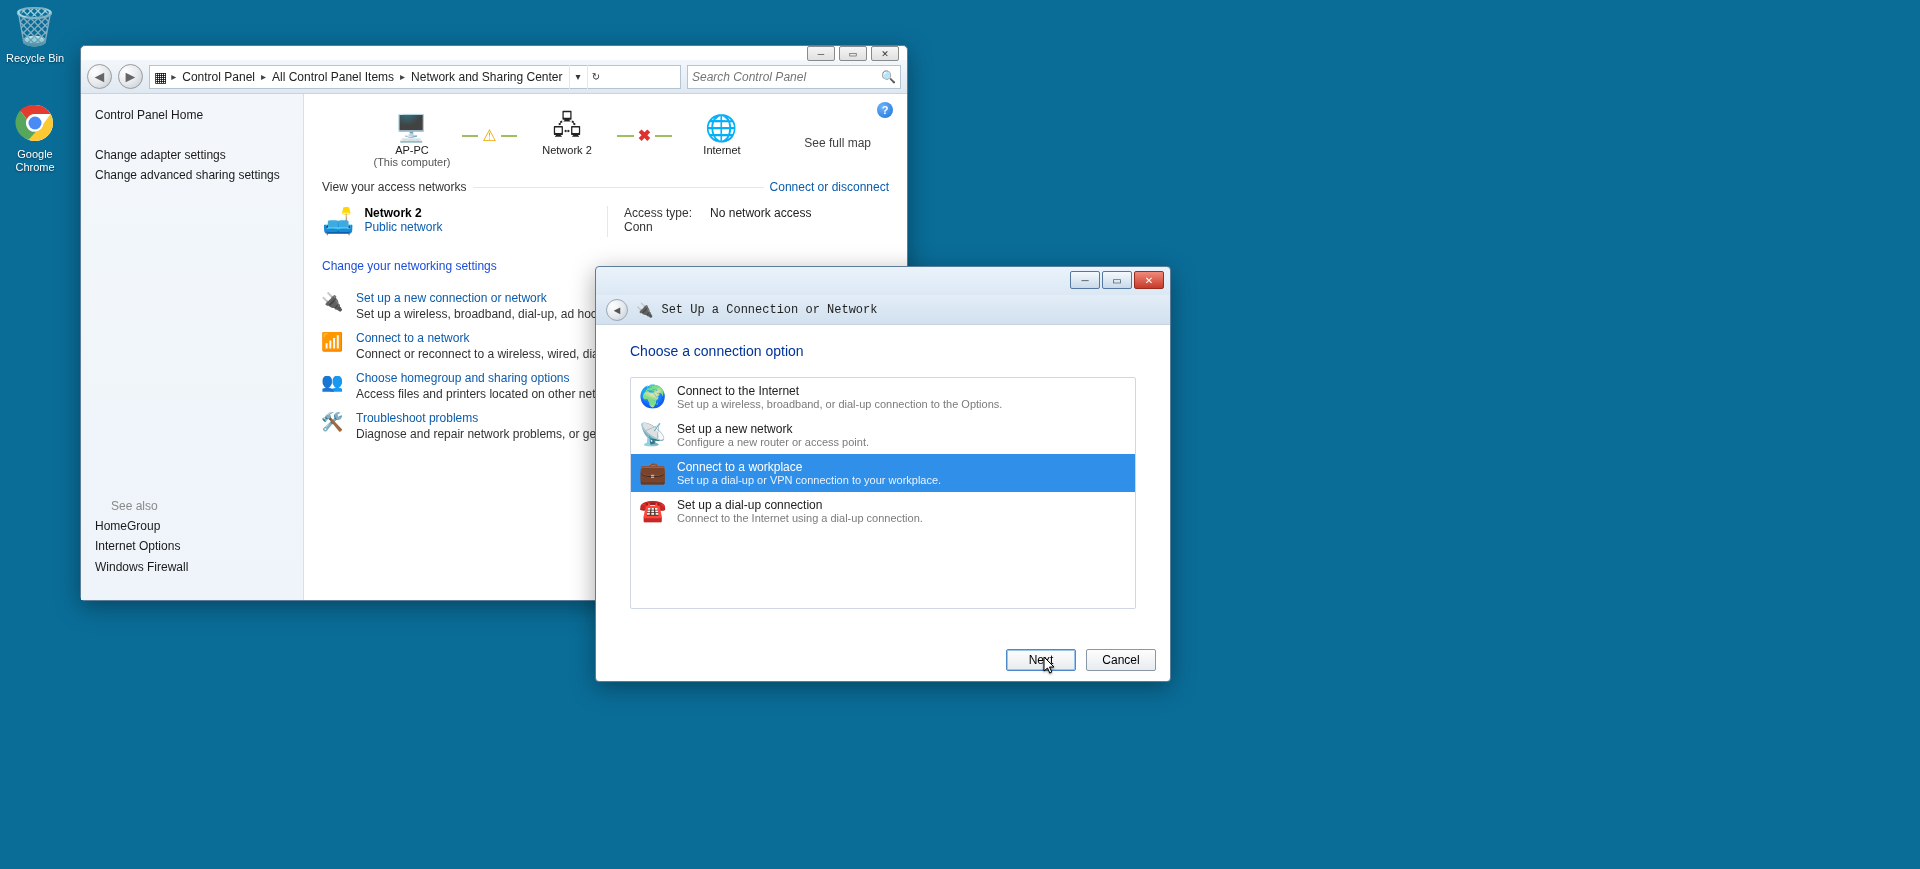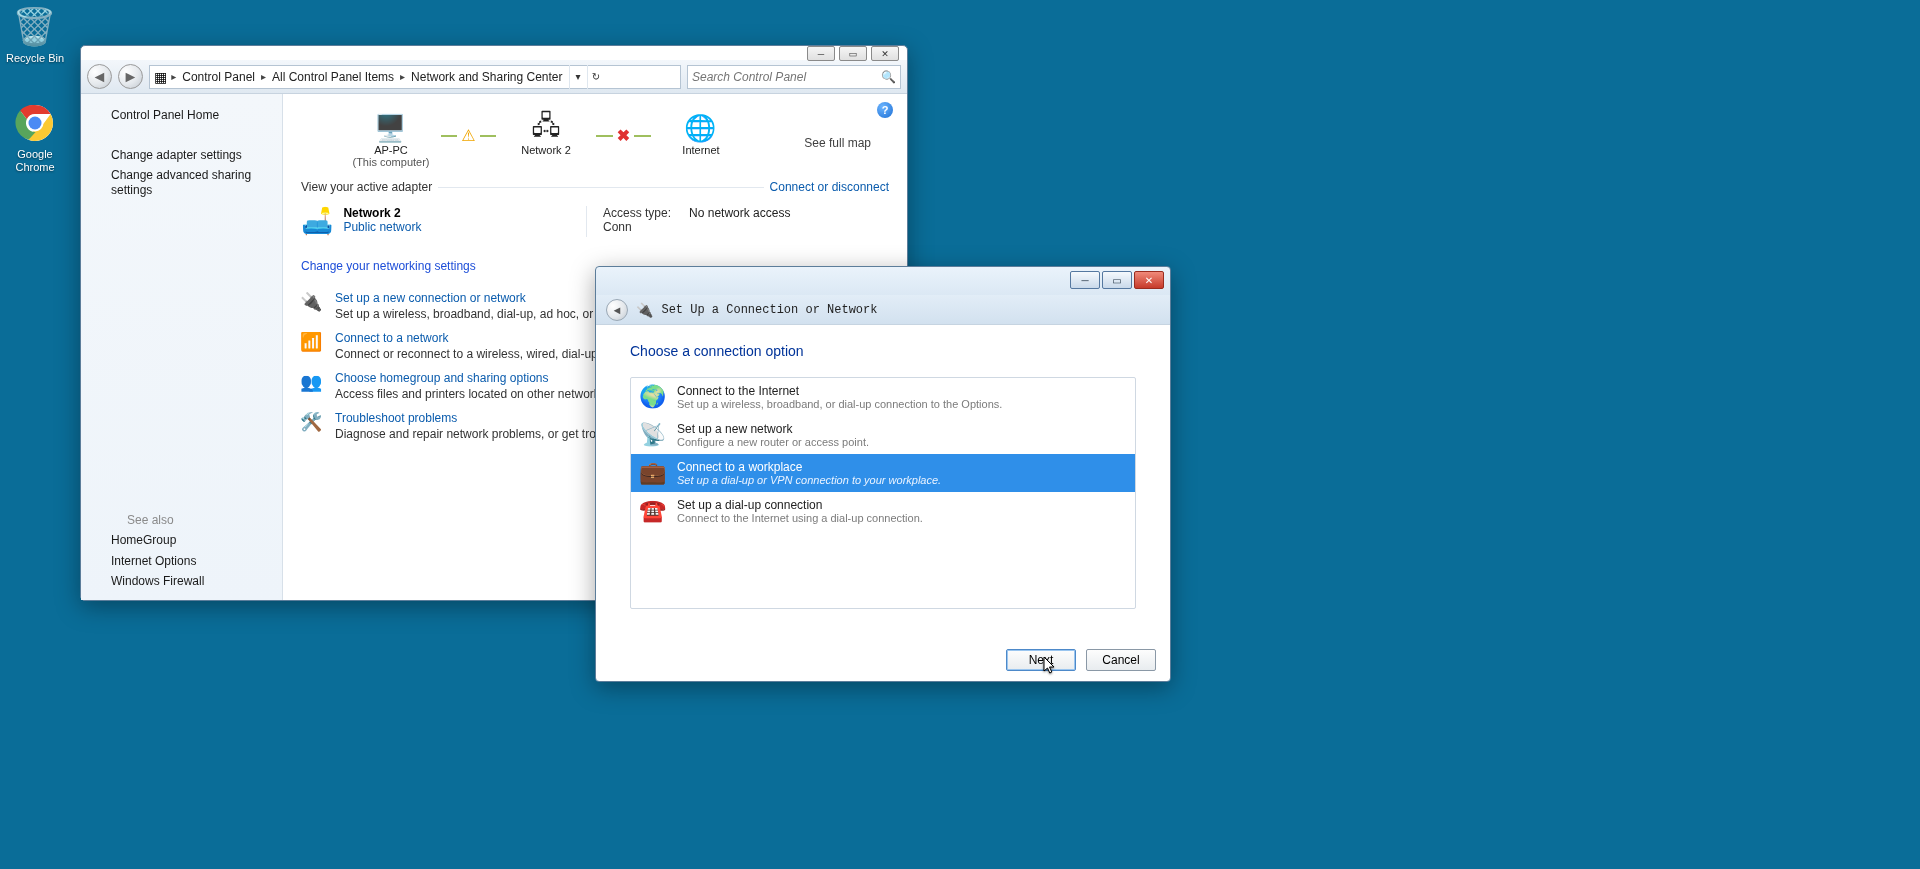--- a/index.html
+++ b/index.html
@@ -98,24 +98,24 @@
   display:flex; align-items:center; padding:0 4px;
 }
 .search input {
   flex:1; border:none; outline:none; font-size:12px; color:#333; font-style:italic;
 }
 .search .mag { color:#15649f; font-size:12px; }
 
 
 .cpbody { display:flex; height: calc(100% - 14px - 34px); }
 .sidebar {
-  width: 202px;
+  width: 223px;
   background: linear-gradient(#f3f7fb,#eef4fa);
   border-right: 1px solid #d7e0e9;
-  padding: 14px 30px;
+  padding: 14px 14px;
   font-size: 12px;
 }
 .sidebar .home { color:#1a1a1a; margin-bottom: 10px; }
 .sidebar .task { color:#1a1a1a; margin:6px 0; cursor:pointer; line-height:1.2;}
 .sidebar .spacer { height: 300px; }
 .sidebar .seealso { color:#8a8a8a; margin-top:10px; margin-bottom:4px;margin-left:16px; }
 
 .content { flex:1; padding: 14px 18px; font-size:12px; position:relative; }
 .content h2 {
   font-size: 16px; font-weight: 400; color:#003399; margin-bottom: 10px;
@@ -199,21 +199,21 @@
 }
 .opt{
   display:flex; gap:10px; padding:6px 8px; align-items:flex-start;
   cursor:pointer;
 }
 .opt .oic{width:28px;display:flex;align-items:center;justify-content:center;font-size:22px;}
 .opt .ot{font-size:12px;color:#222;}
 .opt .od{font-size:11px;color:#7b7b7b;}
 .opt.selected{ background:#2f8fe9; }
 .opt.selected .ot, .opt.selected .od{ color:#fff; }
-.opt.selected .od{ color:#eaf3ff;font-style:italic;}
+.opt.selected .od{ color:#eaf3ff;}
 .wiz-footer{
   position:absolute; bottom:10px; right:14px;
   display:flex; gap:10px;
 }
 .wiz-footer button{
   width:70px; height:22px; font-size:12px; border:1px solid #8a98a6;
   background:linear-gradient(#fdfdfd,#e8ecef);
   border-radius:2px; cursor:pointer;
 }
 .wiz-footer button.primary{
@@ -312,21 +312,21 @@
             <span class="redx">✖</span>
             <span class="line"></span>
           </div>
         <div class="node">
           <div class="glyph">🌐</div>
           <div>Internet</div>
         </div>
       </div>
 
       <div class="leftdivider-row">
-        <span class="rowlabel">View your active adapter</span>
+        <span class="rowlabel">View your access networks</span>
         <span class="hr"></span>
         <span class="connectlink" style="position:static;">Connect or disconnect</span>
       </div>
 
       <div class="active-pane">
         <div class="active-left">
           <div class="bench">🛋️</div>
           <div>
             <div class="netname">Network  2</div>
             <div class="nettype">Public network</div>

